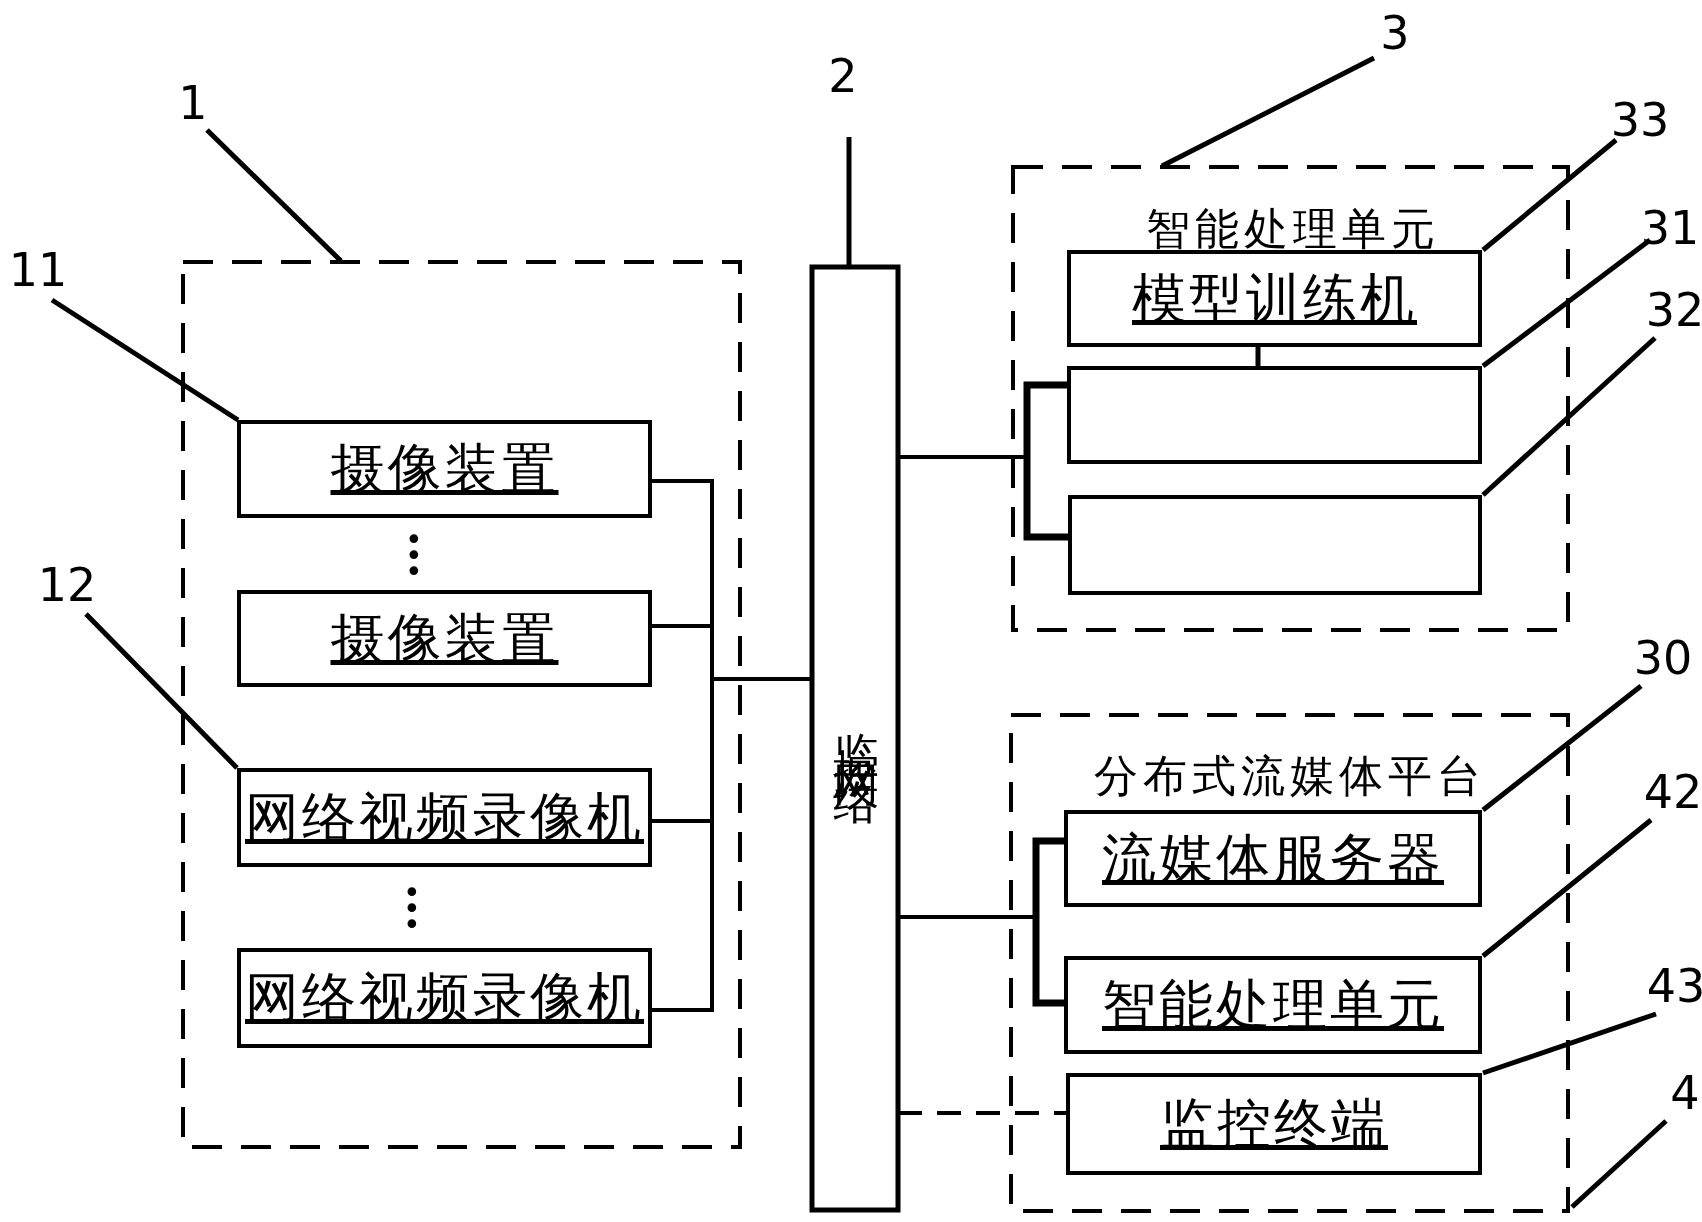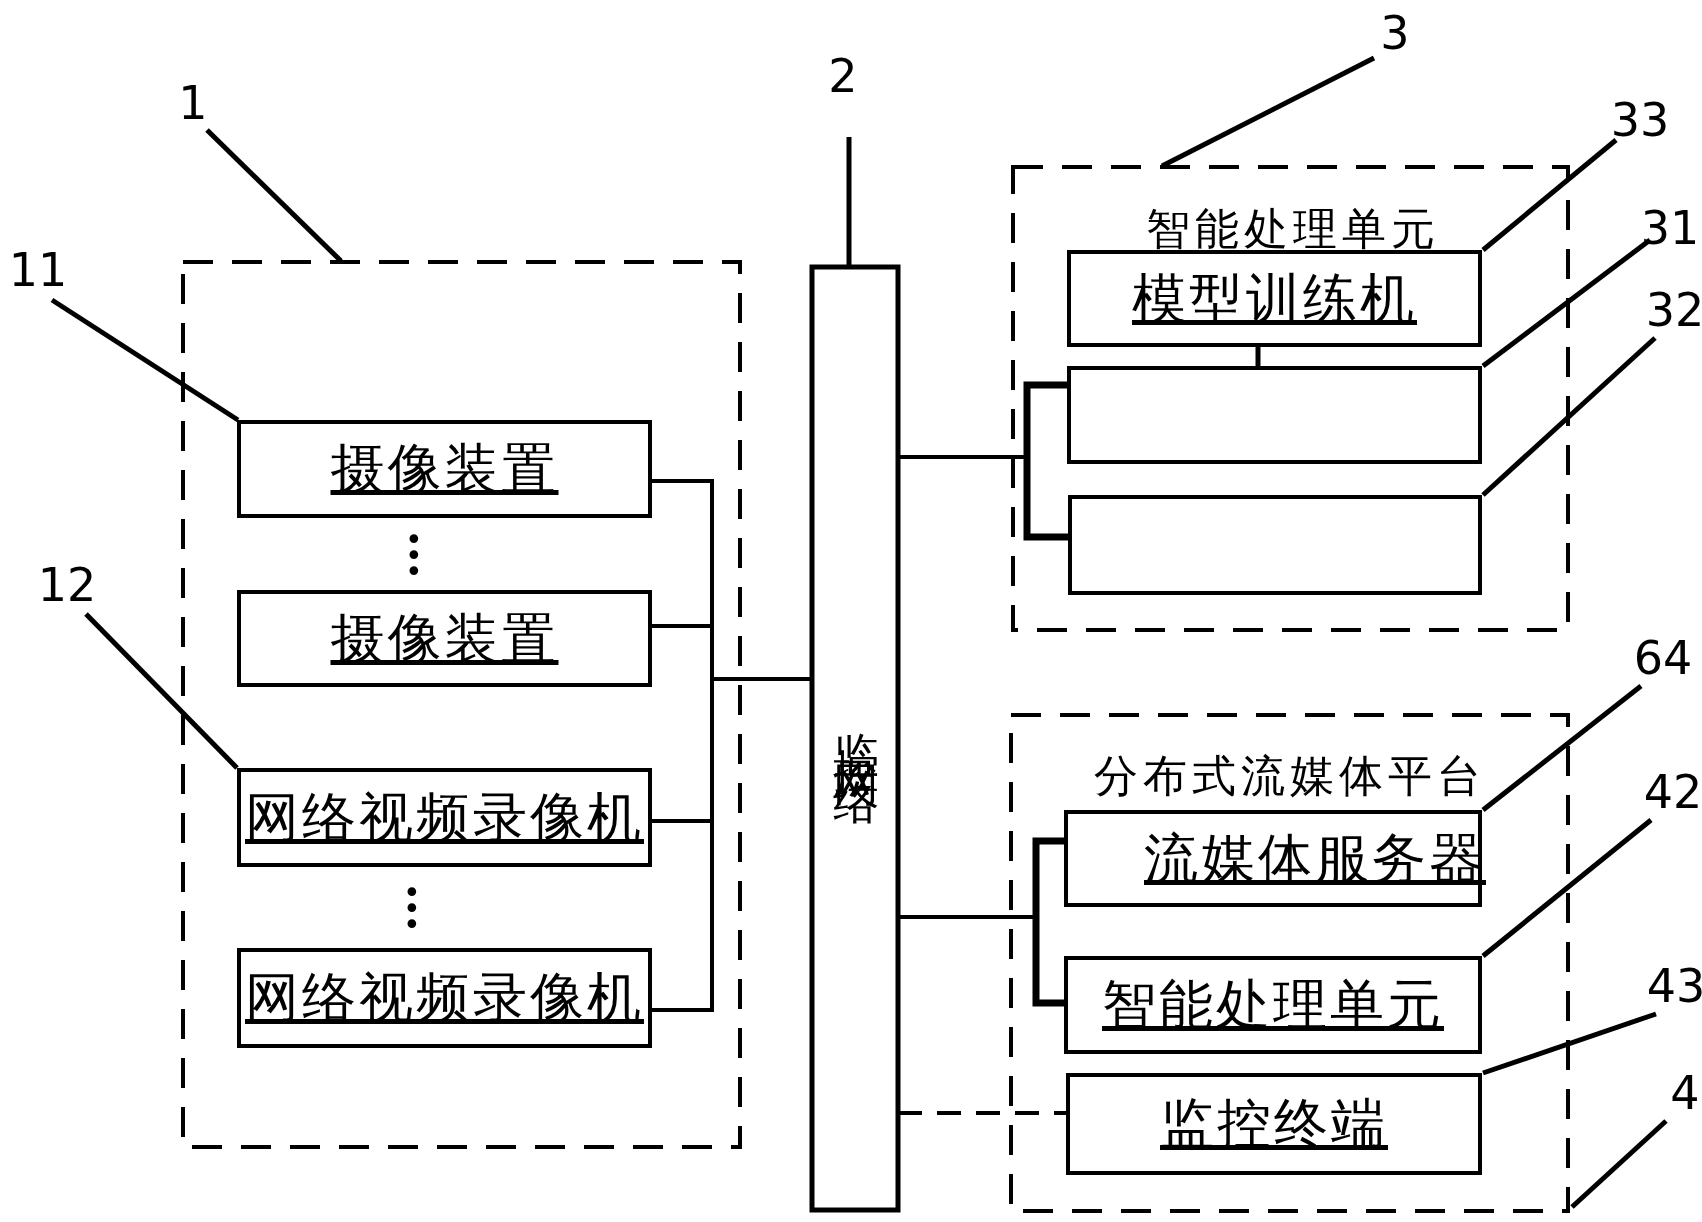--- a/index.html
+++ b/index.html
@@ -84,30 +84,30 @@
   <div class="boxlbl" style="left:239px;top:592px;width:411px;height:93px;">摄像装置</div>
   <div class="boxlbl" style="left:239px;top:770px;width:411px;height:95px;">网络视频录像机</div>
   <div class="boxlbl" style="left:239px;top:950px;width:411px;height:96px;">网络视频录像机</div>
   <div class="vdots" style="left:413px;top:556px;">•••</div>
   <div class="vdots" style="left:411px;top:909px;">•••</div>
 
   <div class="vtext" style="left:857px;top:728px;">监控网络</div>
 
   <div class="boxlbl" style="left:1069px;top:252px;width:411px;height:93px;">模型训练机</div>
 
-  <div class="boxlbl" style="left:1108px;top:812px;width:414px;height:93px;">流媒体服务器</div>
+  <div class="boxlbl" style="left:1066px;top:812px;width:414px;height:93px;">流媒体服务器</div>
   <div class="boxlbl" style="left:1066px;top:958px;width:414px;height:94px;">智能处理单元</div>
   <div class="boxlbl" style="left:1068px;top:1075px;width:412px;height:98px;">监控终端</div>
 
   <div class="lbl num" style="left:193px;top:103px;">1</div>
   <div class="lbl num" style="left:38px;top:270px;">11</div>
   <div class="lbl num" style="left:67px;top:585px;">12</div>
   <div class="lbl num" style="left:843px;top:76px;">2</div>
   <div class="lbl num" style="left:1395px;top:33px;">3</div>
   <div class="lbl num" style="left:1640px;top:120px;">33</div>
   <div class="lbl num" style="left:1670px;top:228px;">31</div>
   <div class="lbl num" style="left:1675px;top:310px;">32</div>
-  <div class="lbl num" style="left:1663px;top:658px;">64</div>
+  <div class="lbl num" style="left:1663px;top:658px;">30</div>
   <div class="lbl num" style="left:1673px;top:792px;">42</div>
   <div class="lbl num" style="left:1676px;top:986px;">43</div>
   <div class="lbl num" style="left:1685px;top:1093px;">4</div>
 
 </div>
 
 </body></html>

